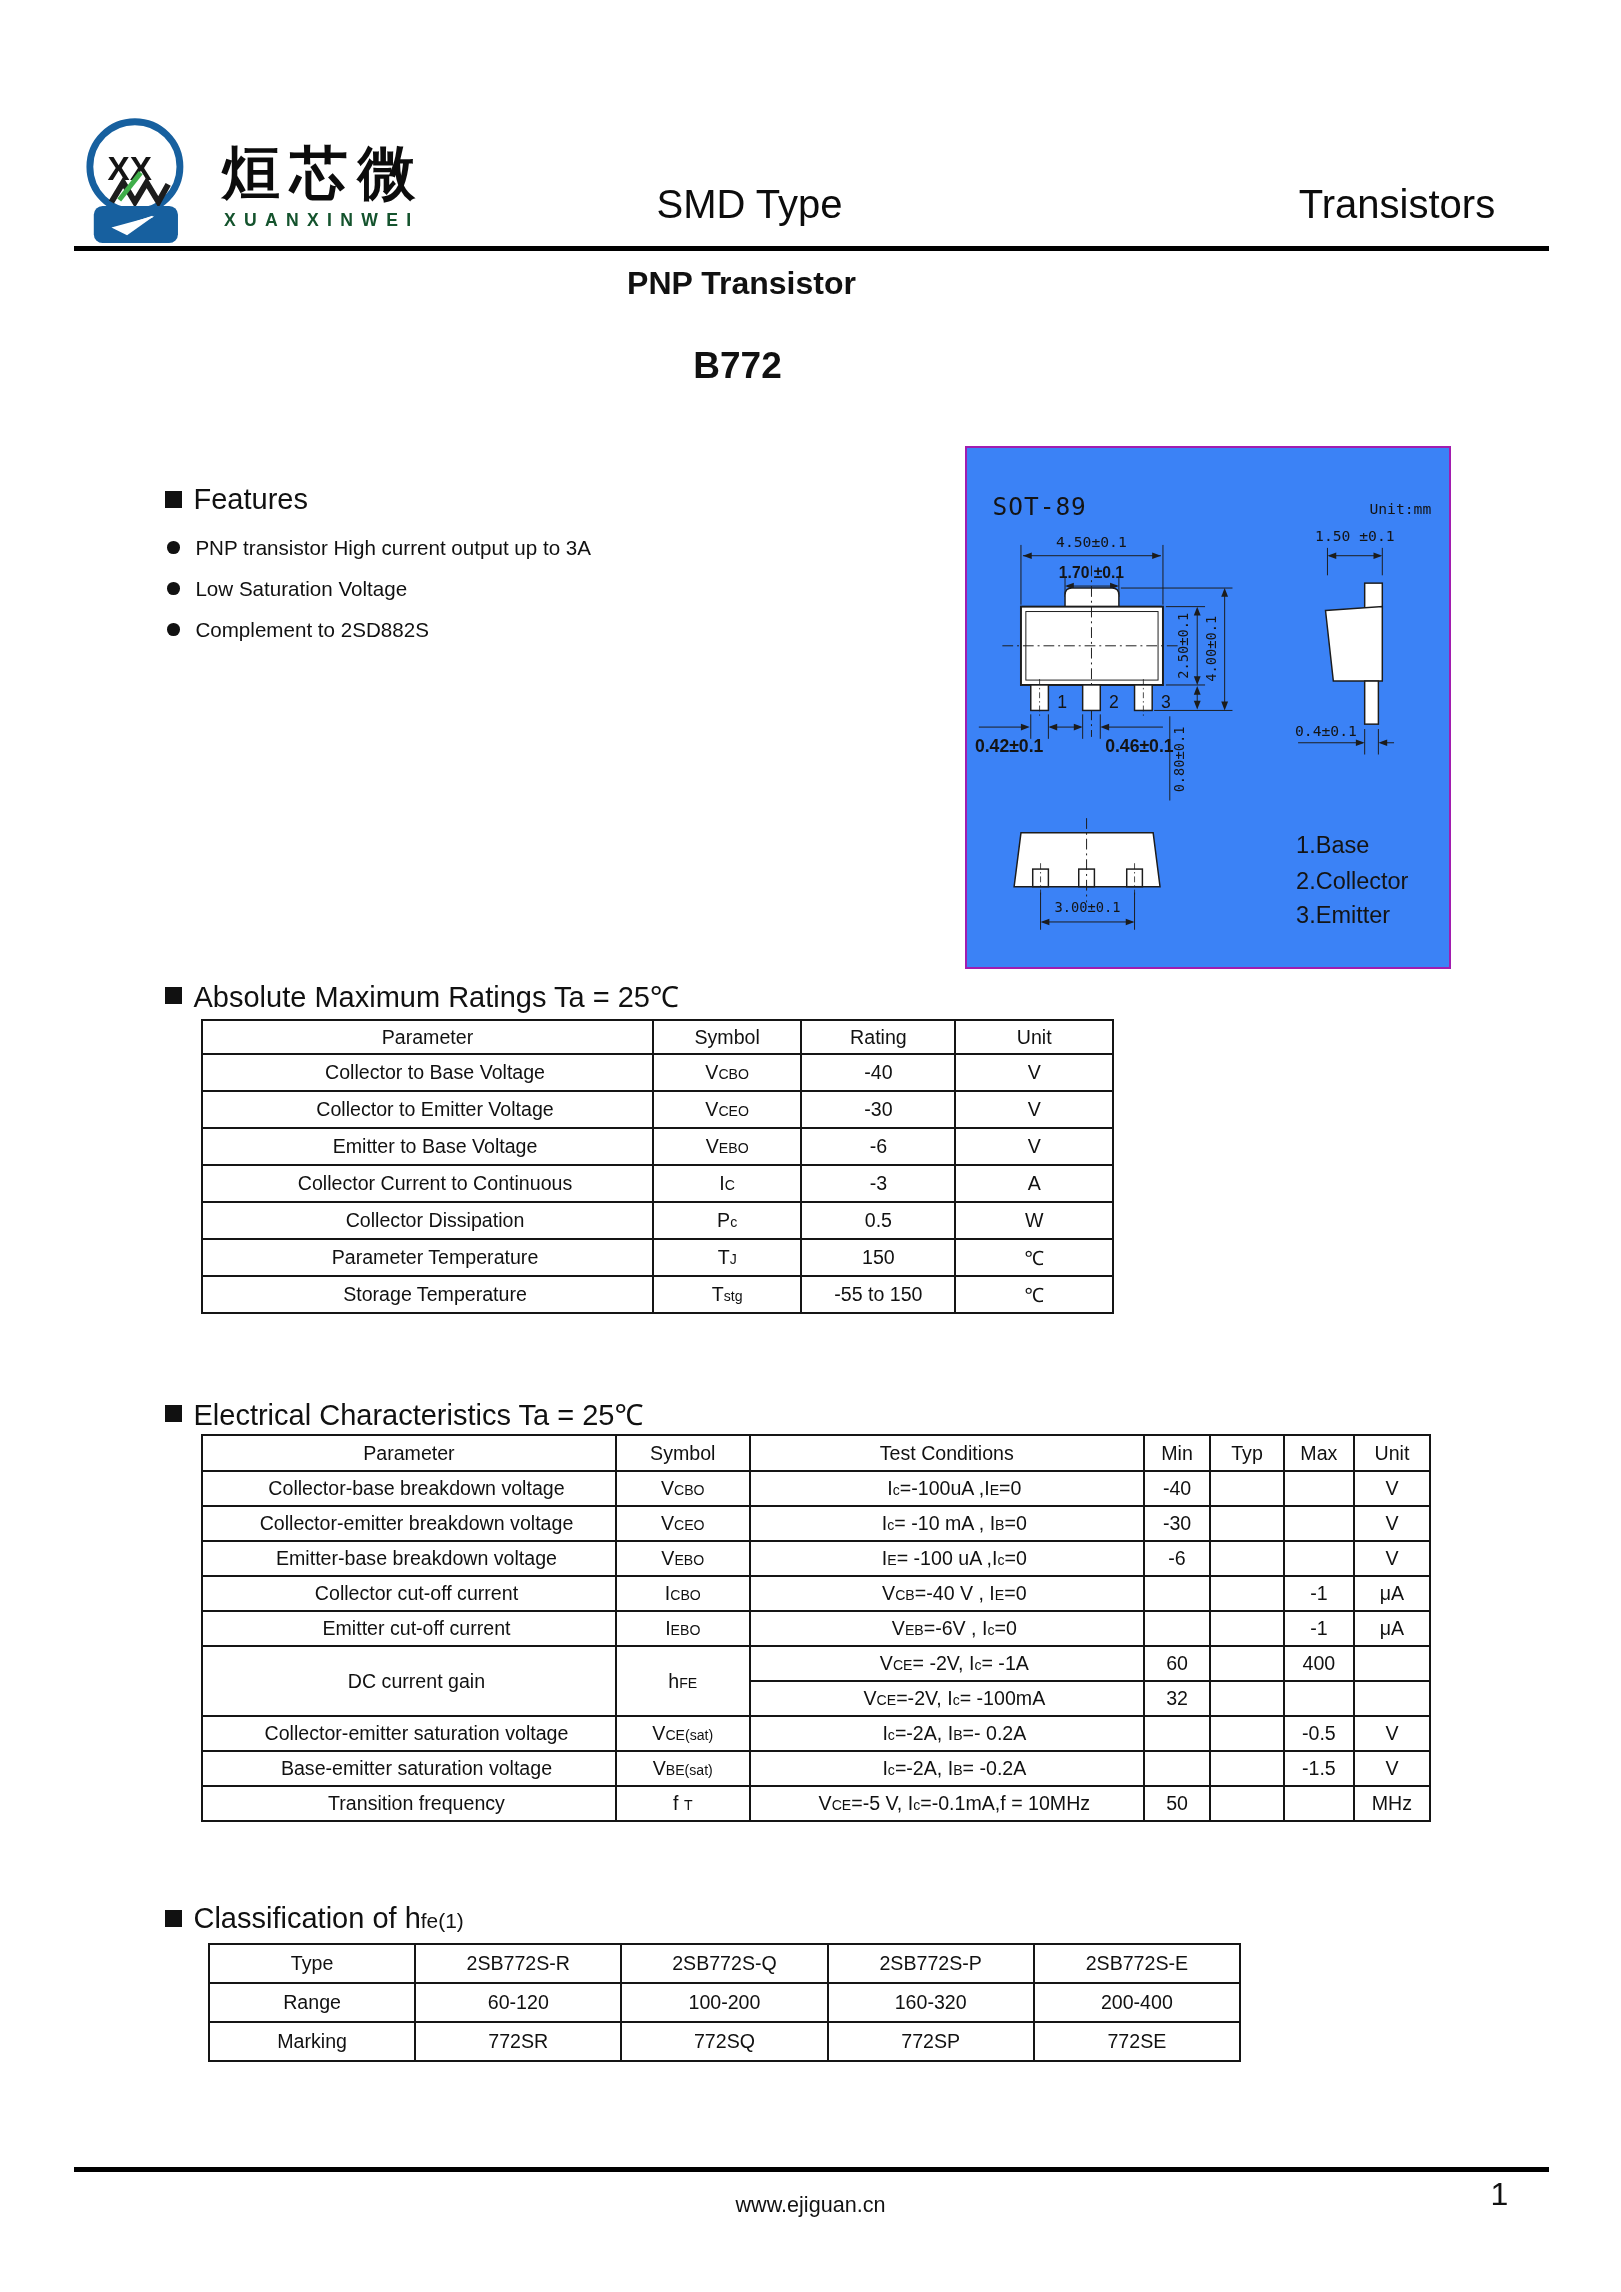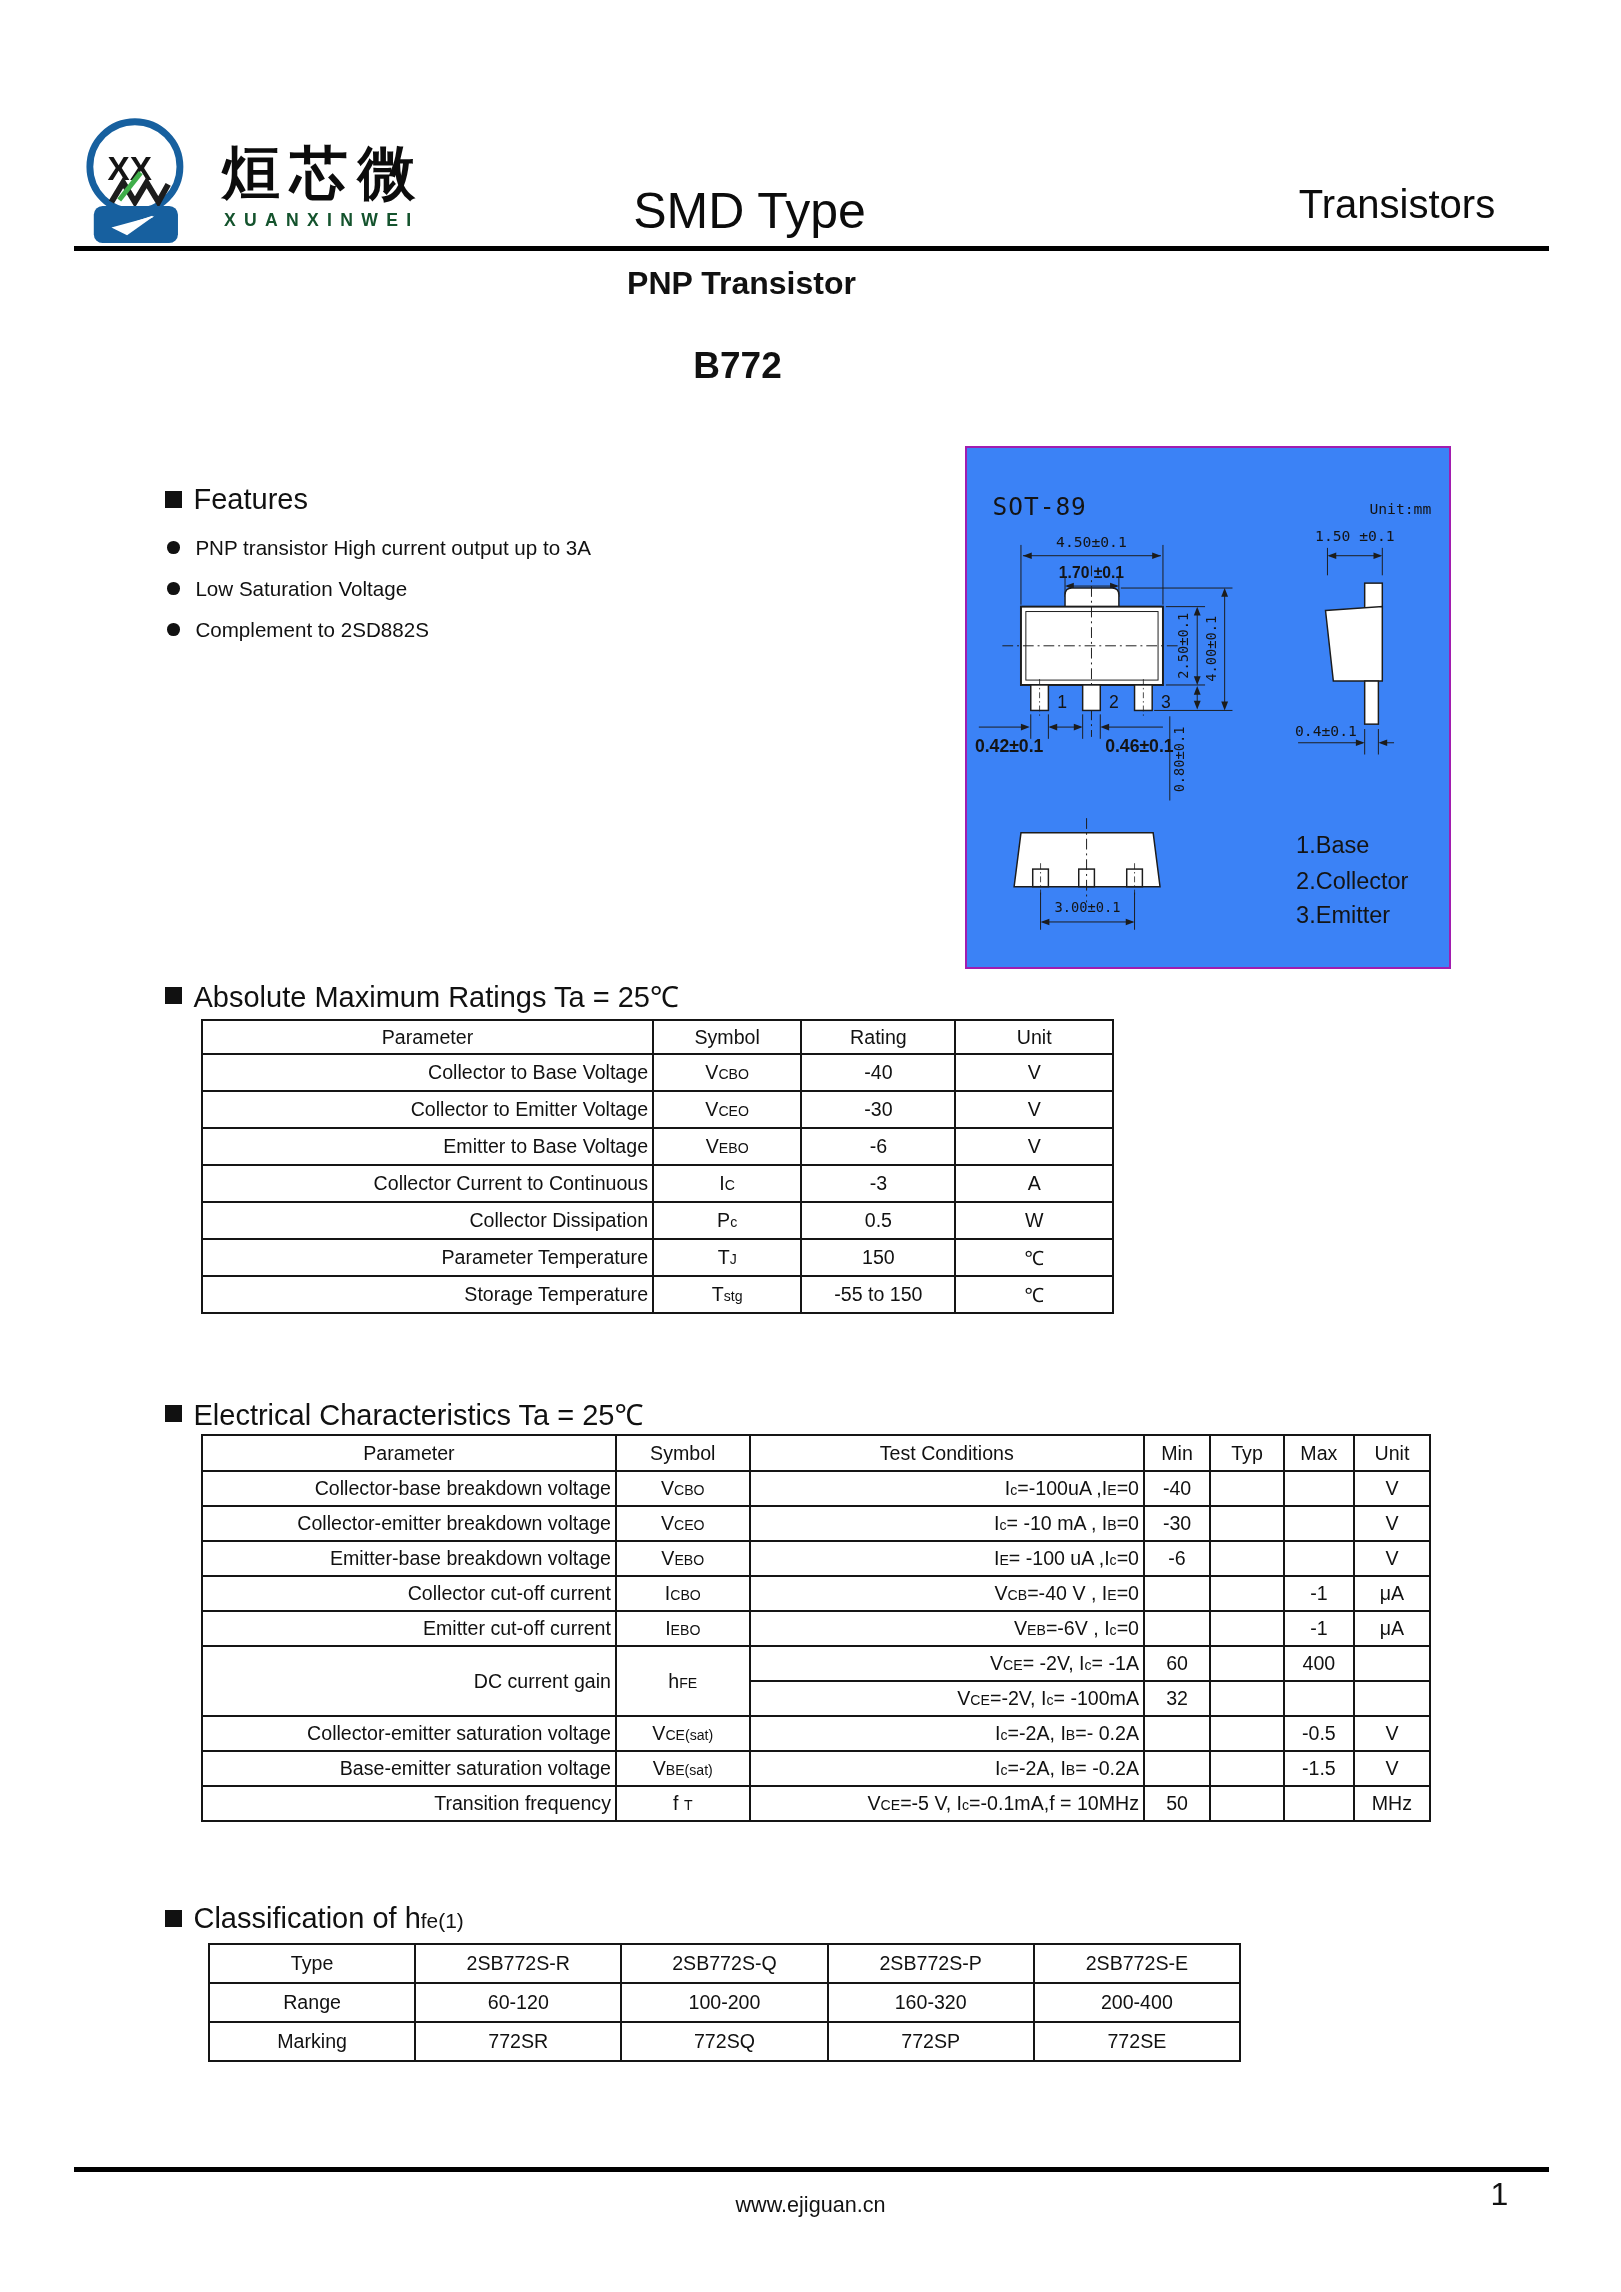--- a/index.html
+++ b/index.html
@@ -2,21 +2,21 @@
 <html><head>
 <meta charset="utf-8">
 <style>
   html,body{margin:0;padding:0;background:#fff;}
   .page{position:relative;width:1621px;height:2293px;background:#fff;
         font-family:"Liberation Sans",sans-serif;color:#111;overflow:hidden;text-decoration:underline;}
 
   
   .brand-cn{position:absolute;left:222px;top:135px;font-size:58px;font-weight:bold;letter-spacing:9.8px;color:#0c0c0c;}
   .brand-en{position:absolute;left:224px;top:210px;font-size:17.6px;font-weight:bold;letter-spacing:8.3px;color:#14532d;text-align:right;}
-  .doc-type{position:absolute;left:588px;top:182px;width:323px;text-align:center;font-size:50px;color:#0c0c0c;}
+  .doc-type{position:absolute;left:588px;top:182px;width:323px;text-align:center;font-size:40px;color:#0c0c0c;}
   .category{position:absolute;left:1255px;top:182px;width:284px;text-align:center;font-size:40px;color:#0c0c0c;}
   .rule{position:absolute;left:74px;width:1475px;background:#000;}
   .rule.top{top:246px;height:4.9px;}
   .rule.bottom{top:2167px;height:4.9px;}
 
   .title1{position:absolute;left:4px;top:265px;width:1475px;text-align:center;font-size:32px;font-weight:bold;}
   .title2{position:absolute;left:0;top:345px;width:1475px;text-align:center;font-size:37px;font-weight:bold;}
 
   
   .h2{position:absolute;display:flex;align-items:center;font-size:29px;color:#111;}
@@ -39,21 +39,21 @@
   th,td{border-left:2px solid #151515;border-right:2px solid #151515;
         border-top:2.9px solid #151515;border-bottom:2.9px solid #151515;
         font-size:19.6px;font-weight:normal;text-align:center;padding:0 3.9px;overflow:hidden;color:#111;}
   .t1,.t2,.t3{border:2.9px solid #151515;}
   .t1{left:201px;top:1019px;width:913px;}
   .t2{left:201px;top:1434px;width:1230px;}
   .t3{left:208px;top:1943px;width:1033px;}
   .t1 th{height:32px;} .t1 td{height:35px;}
   .t2 th{height:34px;} .t2 td{height:33px;}
   .t3 td{height:37px;}
-  td.l{text-align:right;padding-left:19px;}
+  td.l{text-align:center;padding-left:19px;}
   .h2.amr{left:165px;top:976px;}
   .h2.ec{left:165px;top:1394px;}
   .h2.cls{left:165px;top:1902px;}
 
   
   .website{position:absolute;left:0;top:2192px;width:1621px;text-align:center;font-size:21.6px;}
   .pagenum{position:absolute;left:1475px;top:2176px;width:49px;text-align:center;font-size:32px;}
 
   svg text{fill:#141414;}
   svg .ln{stroke:#1c1c1c;fill:none;}

